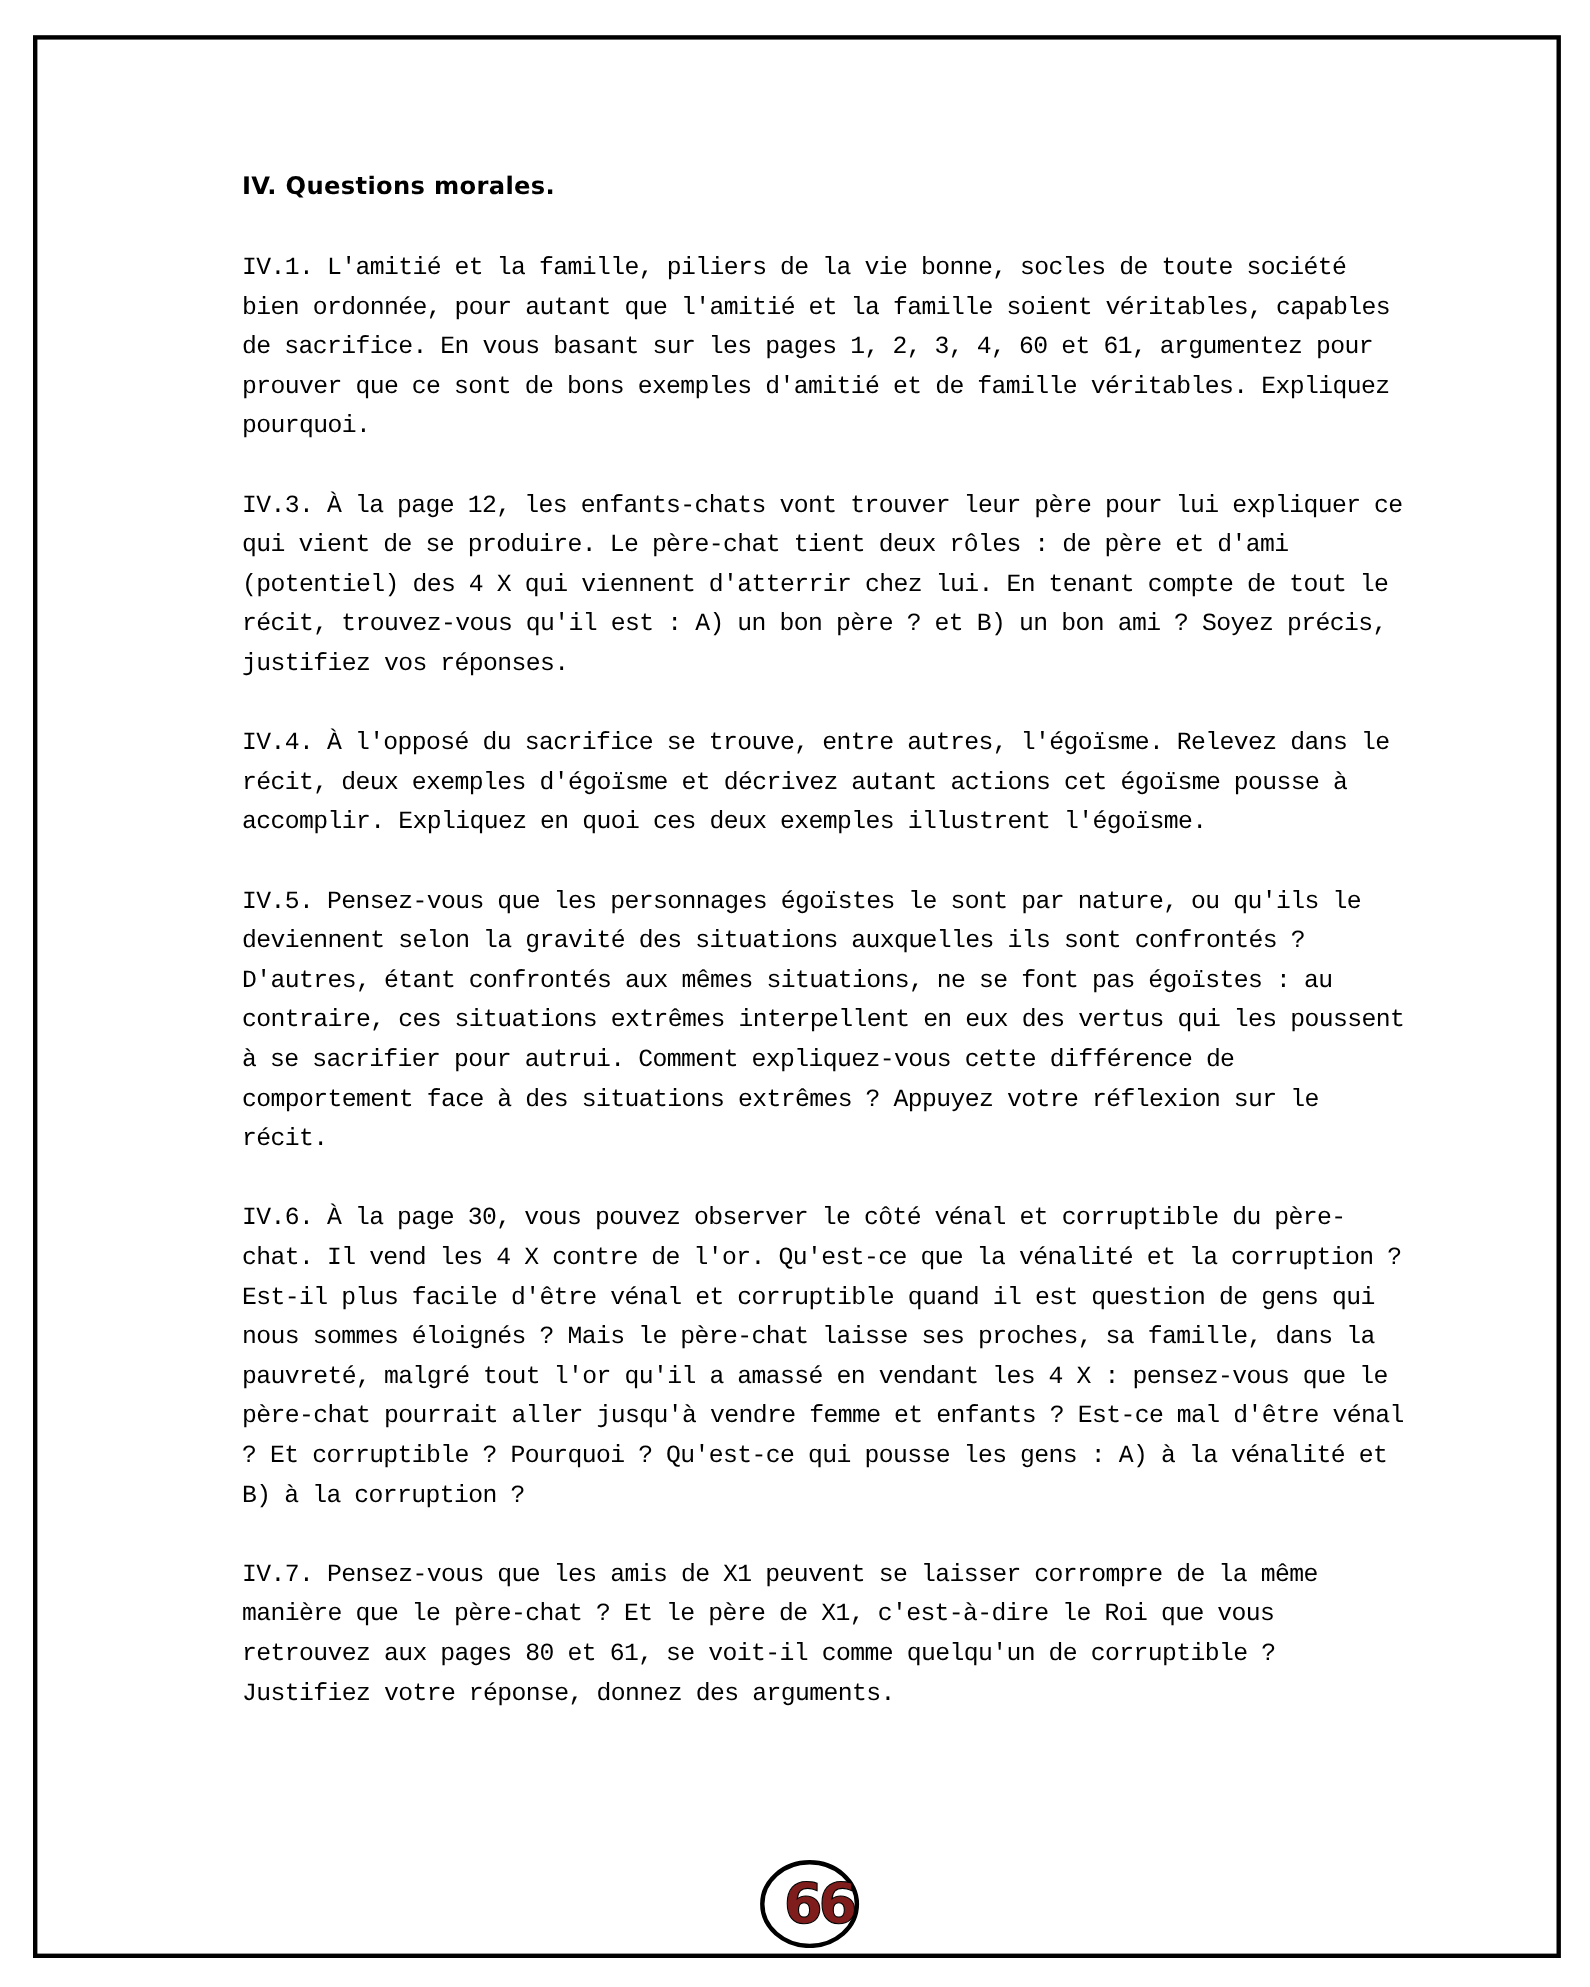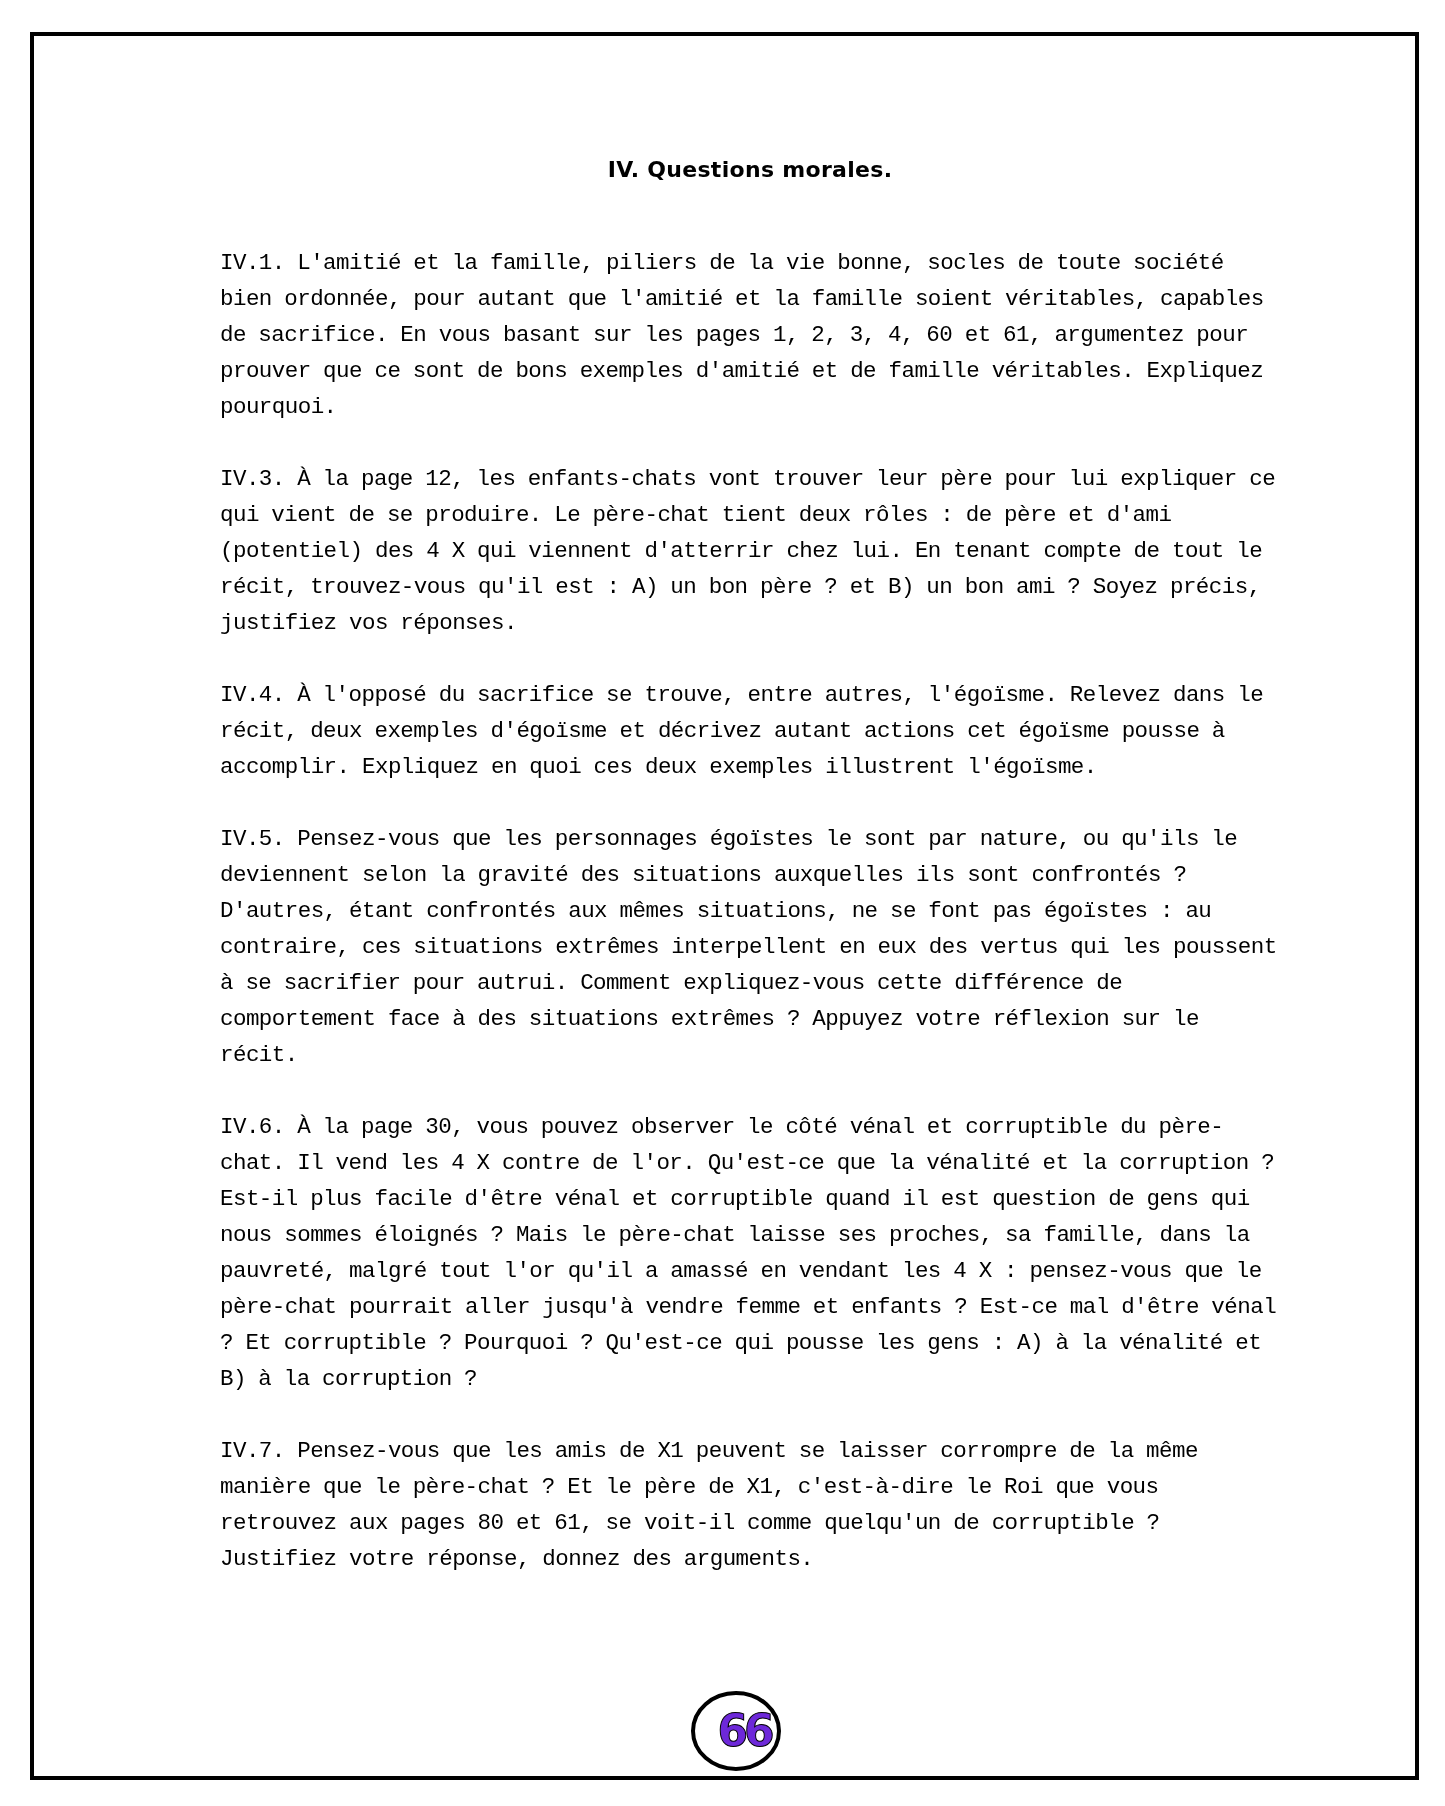--- a/index.html
+++ b/index.html
@@ -28,23 +28,22 @@
       position: absolute;
       left: 220px;
       top: 155px;
       width: 1060px;
     }
     .section-title {
       font-family: "DejaVu Sans", sans-serif;
       font-weight: bold;
       font-size: 22px;
       letter-spacing: 0.3px;
-      margin: 0 0 60px 0;
+      margin: 0 0 40px 0;
       line-height: 30px;
-      text-align: center;
     }
     .question {
       font-family: Liberation Mono, monospace;
       font-size: 22.5px;
       line-height: 36px;
       margin: 0 0 36px 0;
       letter-spacing: -0.55px;
       word-spacing: -0.5px;
       transform-origin: left top;
     }
@@ -60,24 +59,24 @@
     }
     .page-number svg {
       position: absolute;
       left: 0;
       top: 0;
     }
     .page-number-text {
       position: relative;
       font-family: "DejaVu Sans", sans-serif;
       font-weight: bold;
-      font-size: 44px;
+      font-size: 51px;
       letter-spacing: -4px;
       line-height: 1;
-      color: #6d28d9;
+      color: #7f1d1d;
       margin-left: 16px;
       -webkit-text-stroke: 1px #000;
     }
   </style>
 </head>
 <body>
 
 <div class="page-frame"></div>
 
 <div class="content">

